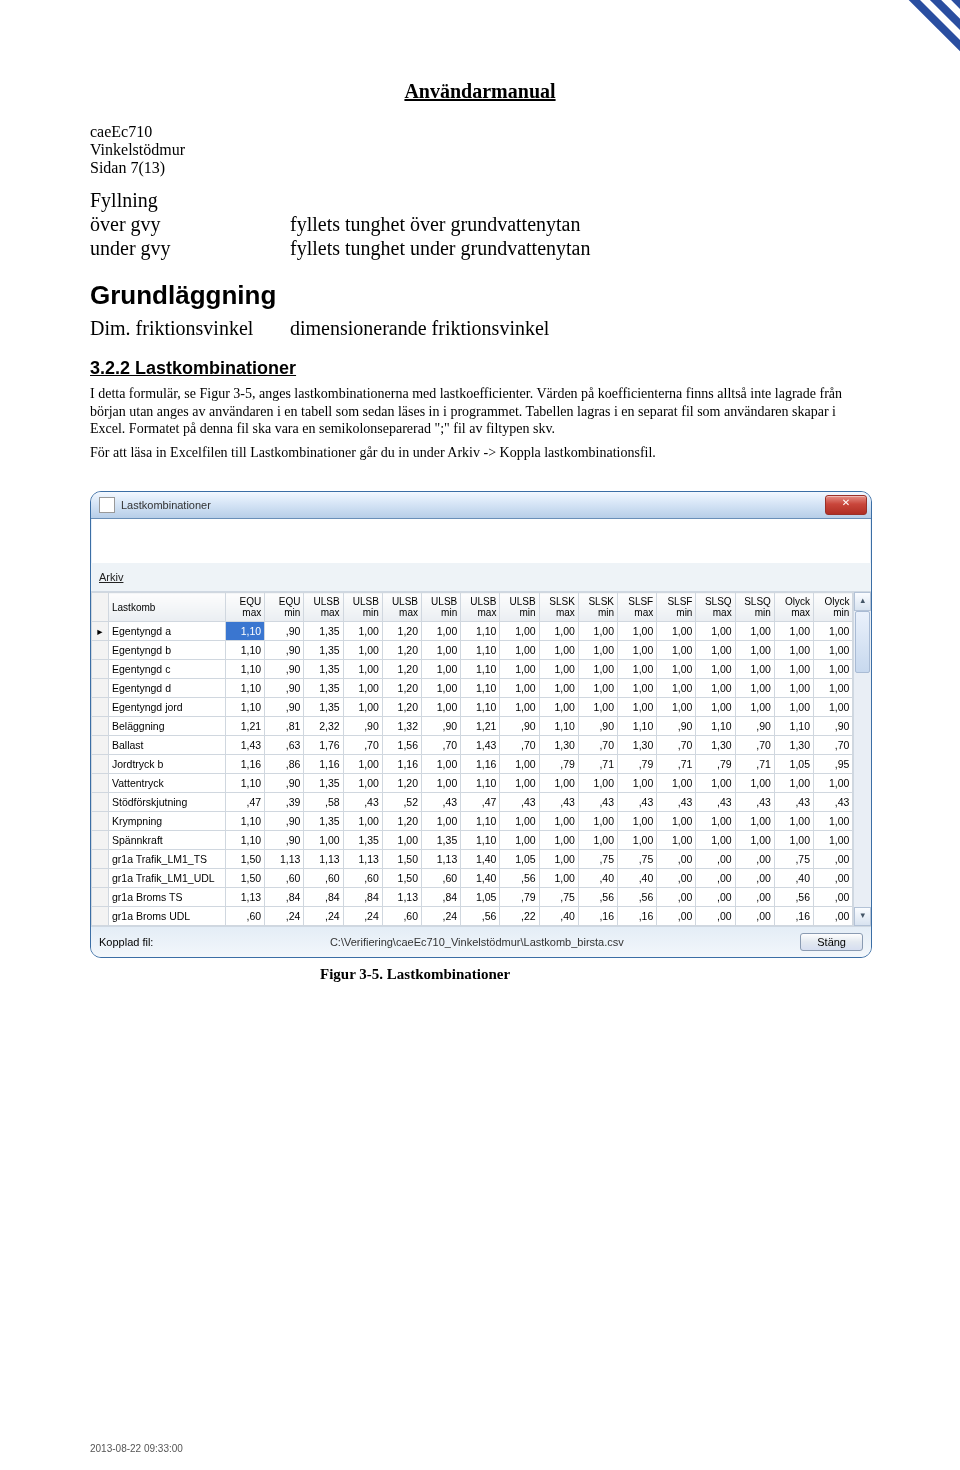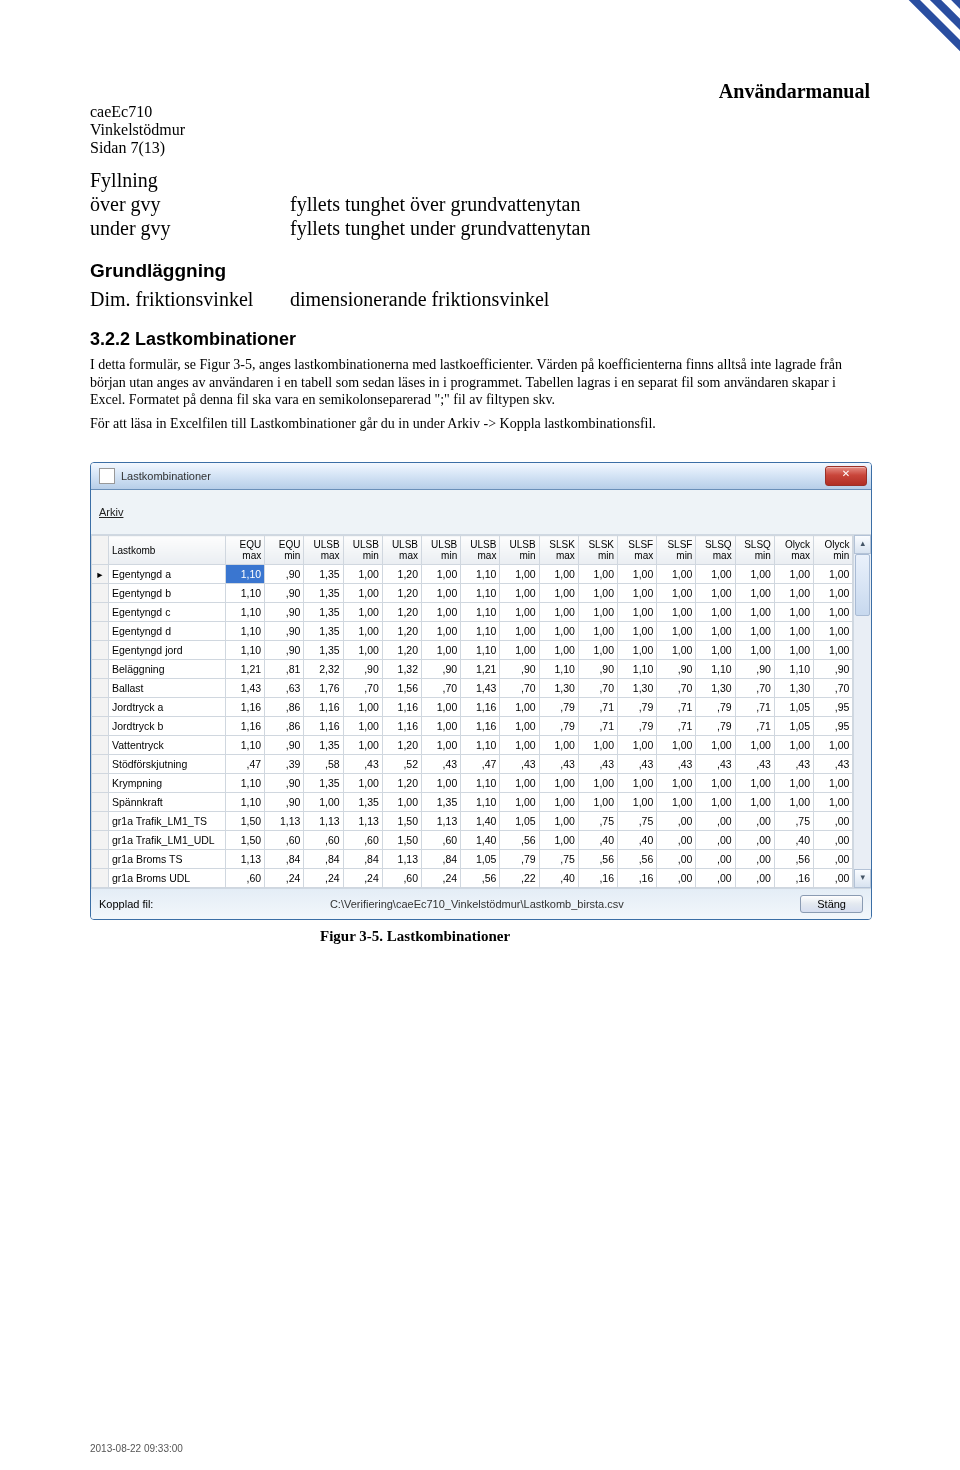--- a/index.html
+++ b/index.html
@@ -19,46 +19,47 @@
   .corner-logo {
     position: absolute;
     top: 0;
     right: 0;
     width: 100px;
     height: 100px;
     overflow: hidden;
   }
   .corner-logo svg { display:block; }
   .header-title {
-    text-align: right;
+    text-align: center;
     font-size: 20px;
     font-weight: bold;
-    margin-bottom: 0;
+    margin-bottom: 20px;
+    text-decoration: underline;
   }
   .header-row {
     display: flex;
     justify-content: space-between;
     font-size: 16px;
     margin-bottom: 12px;
     flex-direction: column;
   }
   .def-row { display:flex; font-size:20px; margin:1px 0; }
   .def-label { width:200px; }
   .section-title {
-    font-size:19px; font-weight:bold; margin-top:20px; margin-bottom:6px;
+    font-size:26px; font-weight:bold; margin-top:20px; margin-bottom:6px;
     font-family: Arial, sans-serif;
   }
-  .sub-title { font-size:18px; font-weight:bold; font-family:Arial,sans-serif;  margin-top:18px; margin-bottom:2px;}
+  .sub-title { font-size:18px; font-weight:bold; font-family:Arial,sans-serif;  margin-top:18px; margin-bottom:2px;text-decoration:underline;}
   .body-text { font-size:14px; line-height:1.25; margin:6px 0; }
 
   
   .window {
     margin-top: 30px;
     border: 1px solid #3b6ea5;
-    border-radius: 4px;
+    border-radius: 11px;
     width: 780px;
     font-family: "Segoe UI", Tahoma, Arial, sans-serif;
     font-size: 11px;
     background: #fff;
     overflow:hidden;
     box-shadow: 0 0 0 1px #e6eff9 inset;
   }
   .win-titlebar {
     display:flex; align-items:center; justify-content:space-between;
     background: linear-gradient(#f3f8ff,#d9e7f7 40%,#b7cee8);
@@ -66,21 +67,21 @@
   }
   .win-titlebar .title { display:flex; align-items:center; gap:6px; padding-left:4px; color:#333;}
   .win-titlebar .title .app-icon { width:14px; height:14px; background:#fff; border:1px solid #999; font-size:8px; line-height:12px; text-align:center;}
   .win-close {
     width:40px; height:18px; border:1px solid #9a3028;
     border-radius:3px;
     background: linear-gradient(#e68e85,#c9463b 45%,#b02e24);
     color:#fff; text-align:center; line-height:14px; font-size:10px;
     box-shadow: inset 0 1px 0 rgba(255,255,255,.4);
   }
-  .win-menubar { padding:16px 8px; background:#eef3f7; border-bottom:1px solid #cfd8e2; color:#222;}
+  .win-menubar { padding:8px 8px; background:#eef3f7; border-bottom:1px solid #cfd8e2; color:#222;margin-top:44px;}
   .win-menubar span { text-decoration: underline; text-decoration-color: transparent;}
   .win-menubar .mnemonic { text-decoration: underline; }
 
   .grid-wrap { display:flex; }
   .grid {
     border-collapse: collapse;
     width: 100%;
     font-size: 10.5px;
     table-layout: fixed;
   }
@@ -343,40 +344,20 @@
               <td>,70</td>
               <td>1,30</td>
               <td>,70</td>
               <td>1,30</td>
               <td>,70</td>
               <td>1,30</td>
               <td>,70</td>
             </tr>
             <tr>
               <td class="marker"></td>
-              <td class="name">Jordtryck a</td>
-              <td>1,16</td>
-              <td>,86</td>
-              <td>1,16</td>
-              <td>1,00</td>
-              <td>1,16</td>
-              <td>1,00</td>
-              <td>1,16</td>
-              <td>1,00</td>
-              <td>,79</td>
-              <td>,71</td>
-              <td>,79</td>
-              <td>,71</td>
-              <td>,79</td>
-              <td>,71</td>
-              <td>1,05</td>
-              <td>,95</td>
-            </tr>
-            <tr>
-              <td class="marker"></td>
               <td class="name">Jordtryck b</td>
               <td>1,16</td>
               <td>,86</td>
               <td>1,16</td>
               <td>1,00</td>
               <td>1,16</td>
               <td>1,00</td>
               <td>1,16</td>
               <td>1,00</td>
               <td>,79</td>

